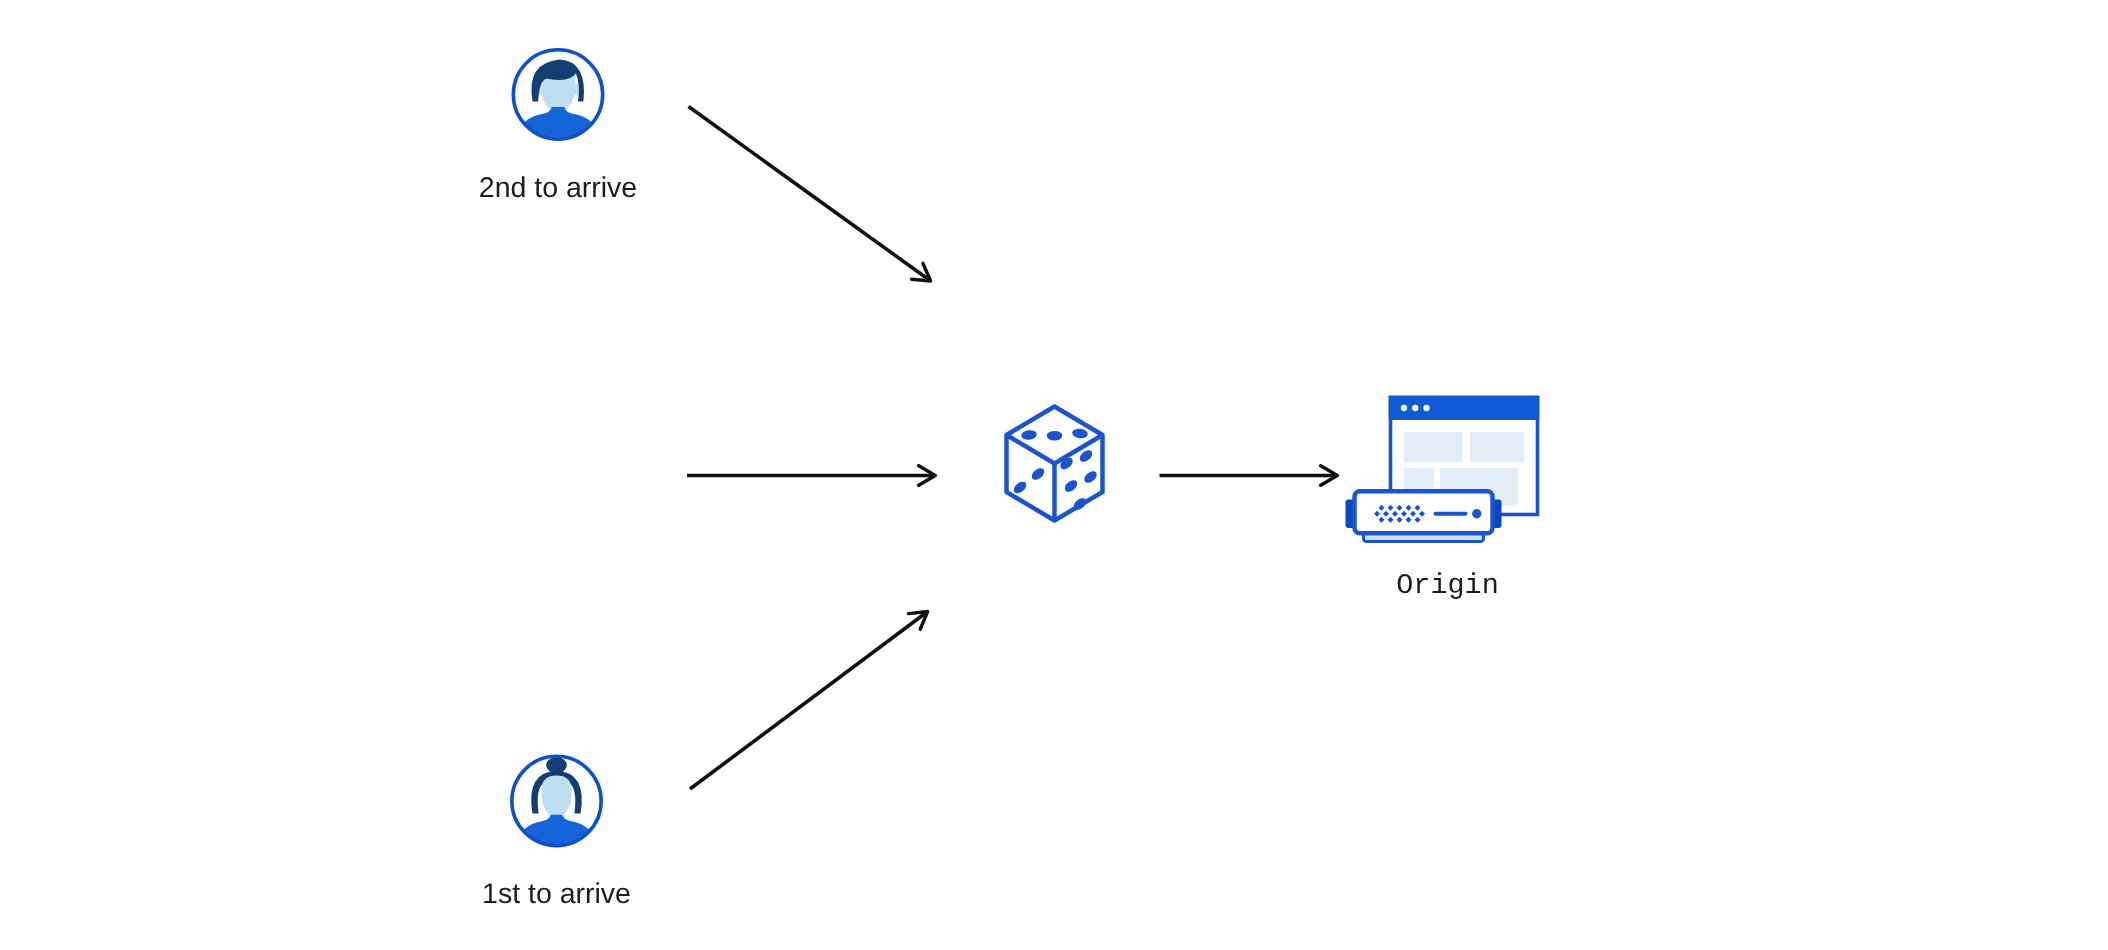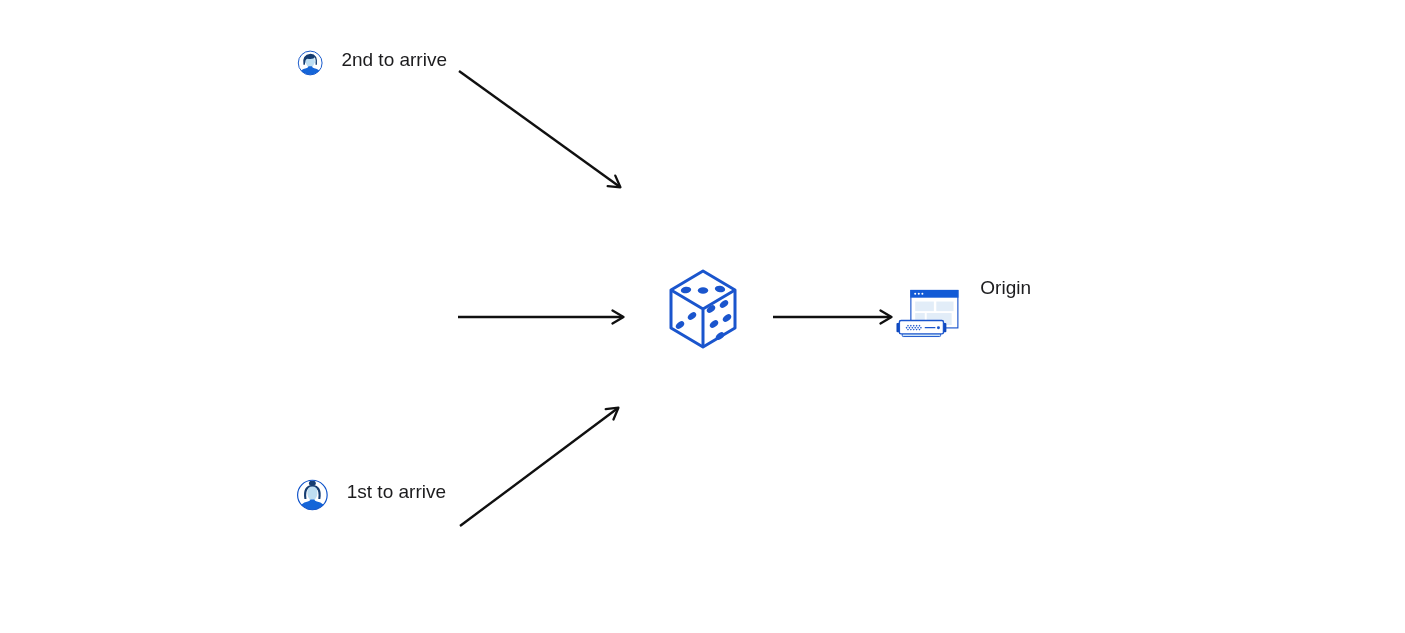--- a/index.html
+++ b/index.html
@@ -18,35 +18,34 @@
   .arrows-layer {
     position: absolute;
     left: 0; top: 0;
     width: 1405px;
     height: 633px;
     pointer-events: none;
   }
   .node {
     position: absolute;
     display: flex;
-    flex-direction: row;
-    align-items: flex-start;
-    gap: 18px;
+    flex-direction: column;
+    align-items: center;
   }
   .user-node { width: 150px; }
   .node-label {
     margin-top: 19px;
     font-size: 19px;
     line-height: 22px;
     color: #1c1c1e;
     text-align: center;
     white-space: nowrap;
   }
   .origin-node { width: 132px; }
-  .origin-node .node-label { margin-top: 14px; transform: translateX(3px); }
+  .origin-node .node-label { margin-top: 14px; transform: translateX(3px); font-family: Liberation Mono, monospace; }
   .avatar-svg { display: block; }
 </style>
 </head>
 <body>
 
 <div class="canvas">
 
   <svg class="arrows-layer" viewBox="0 0 1405 633">
     <defs>
       <marker id="ah" viewBox="-13 -8 15 16" markerWidth="15" markerHeight="16" refX="-0.5" refY="0" orient="auto" markerUnits="userSpaceOnUse">
@@ -74,21 +73,21 @@
         <path d="M 23.5 25 Q 22.5 38 28 44.5 Q 32 49 36 49 Q 40 49 44 44.5 Q 49.5 38 48.5 25 Q 48 14 36 14 Q 24 14 23.5 25 Z" fill="#bedef2"></path>
         <path d="M 17.5 41 Q 12.5 13 37 10.5 Q 57.5 11.5 54.5 41 L 50.5 41 Q 52.5 29 49 20.5 Q 44.5 27.5 28.5 24.5 Q 22.5 24 21.5 41 Z" fill="#163d72"></path>
         <path d="M 6 72 L 6 67 Q 8.5 53 25 50 Q 30.5 49 31.5 45 L 40.5 45 Q 41.5 49 47 50 Q 63.5 53 66 67 L 66 72 Z" fill="#1565d8"></path>
       </g>
       <circle cx="36" cy="36" r="32.5" fill="none" stroke="#0e52c9" stroke-width="2.6"></circle>
     </svg>
     <div class="node-label">2nd to arrive</div>
   </div>
 
 
-  <div class="node user-node" style="left:296px; top:462px;">
+  <div class="node user-node" style="left:296px; top:501px;">
     <svg class="avatar-svg" width="66" height="66" viewBox="0 0 72 72">
       <defs>
           <clipPath id="clip-a3">
             <circle cx="36" cy="36" r="32.2"></circle>
           </clipPath>
         </defs>
       <circle cx="36" cy="36" r="32.2" fill="#ffffff"></circle>
       <g clip-path="url(#clip-a3)">
         <ellipse cx="36" cy="10" rx="7.5" ry="6" fill="#163d72"></ellipse>
         <rect x="30" y="34" width="12" height="16" fill="#bedef2"></rect>

